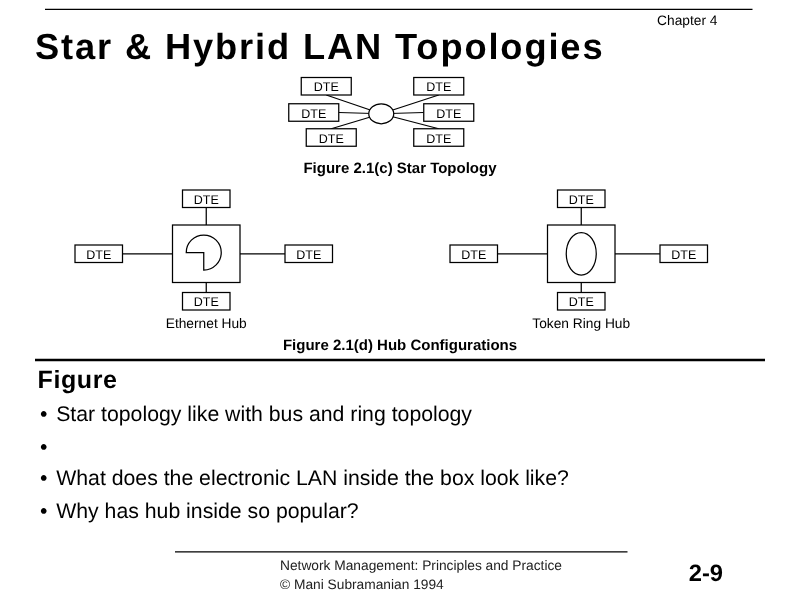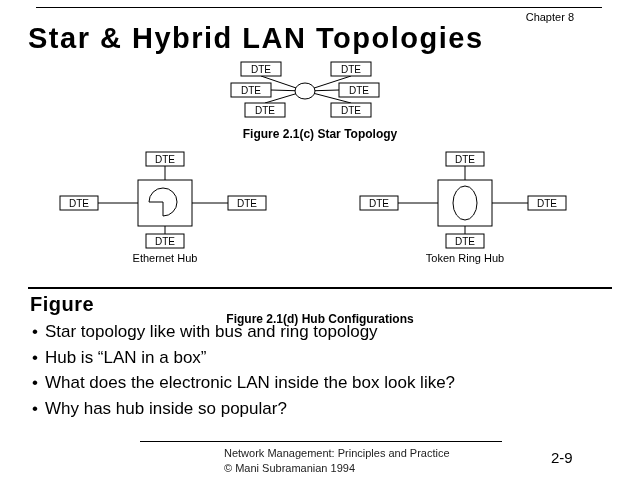--- a/index.html
+++ b/index.html
@@ -34,27 +34,27 @@
   .bullet-item {
     display: flex; gap: 7px;
     font-size: 17px; line-height: 1.22;
     margin-bottom: 5px;
   }
   .bullet-marker { flex: 0 0 auto; }
   .bullet-text { max-width: 430px; }
   .footer-credit {
     font-size: 11px; line-height: 1.35; color: #222; margin-left: 44px;
   }
-  .page-number { font-size: 15px; font-weight: normal; }
+  .page-number { font-size: 19px; font-weight: bold; }
 </style>
 </head>
 <body>
 
 <div class="abs rule" style="top:7px; left:36px; width:566px; height:1px;"></div>
-<div class="abs chapter" style="top:11px; right:66px;">Chapter 8</div>
+<div class="abs chapter" style="top:11px; right:66px;">Chapter 4</div>
 
 <div class="abs title" style="top:22px; left:28px;">Star &amp; Hybrid LAN Topologies</div>
 
 <svg class="abs" style="top:60px; left:205px;" width="200" height="60" viewBox="0 0 200 60">
   <line class="wire" x1="56" y1="16" x2="100" y2="31"></line>
   <line class="wire" x1="146" y1="16" x2="100" y2="31"></line>
   <line class="wire" x1="66" y1="30" x2="100" y2="31"></line>
   <line class="wire" x1="134" y1="30" x2="100" y2="31"></line>
   <line class="wire" x1="60" y1="43" x2="100" y2="31"></line>
   <line class="wire" x1="146" y1="43" x2="100" y2="31"></line>
@@ -104,33 +104,32 @@
   <rect class="shape" x="2" y="48" width="38" height="14"></rect>
   <rect class="shape" x="170" y="48" width="38" height="14"></rect>
   <rect class="shape" x="88" y="86" width="38" height="14"></rect>
   <text x="107" y="15" font-size="10" text-anchor="middle">DTE</text>
   <text x="21" y="59" font-size="10" text-anchor="middle">DTE</text>
   <text x="189" y="59" font-size="10" text-anchor="middle">DTE</text>
   <text x="107" y="97" font-size="10" text-anchor="middle">DTE</text>
   <text x="107" y="114" font-size="11" text-anchor="middle">Token Ring Hub</text>
 </svg>
 
-<div class="abs caption" style="top:269px; left:0;margin-top:43px;">Figure 2.1(d) Hub Configurations</div>
+<div class="abs caption" style="top:269px; left:0;">Figure 2.1(d) Hub Configurations</div>
 
 <div class="abs rule" style="top:287px; left:28px; width:584px; height:2px;"></div>
 <div class="abs notes-heading" style="top:293px; left:30px;">Figure</div>
 
 <div class="abs bullets" style="top:322px; left:32px;">
   <div class="bullet-item">
     <span class="bullet-marker">•</span>
     <span class="bullet-text">Star topology like with bus and ring topology</span>
   </div>
   <div class="bullet-item">
     <span class="bullet-marker">•</span>
-    <span class="bullet-text">Hub is “LAN in a box”</span>
   </div>
   <div class="bullet-item">
     <span class="bullet-marker">•</span>
     <span class="bullet-text">What does the electronic LAN inside the box look like?</span>
   </div>
   <div class="bullet-item">
     <span class="bullet-marker">•</span>
     <span class="bullet-text">Why has hub inside so popular?</span>
   </div>
 </div>

